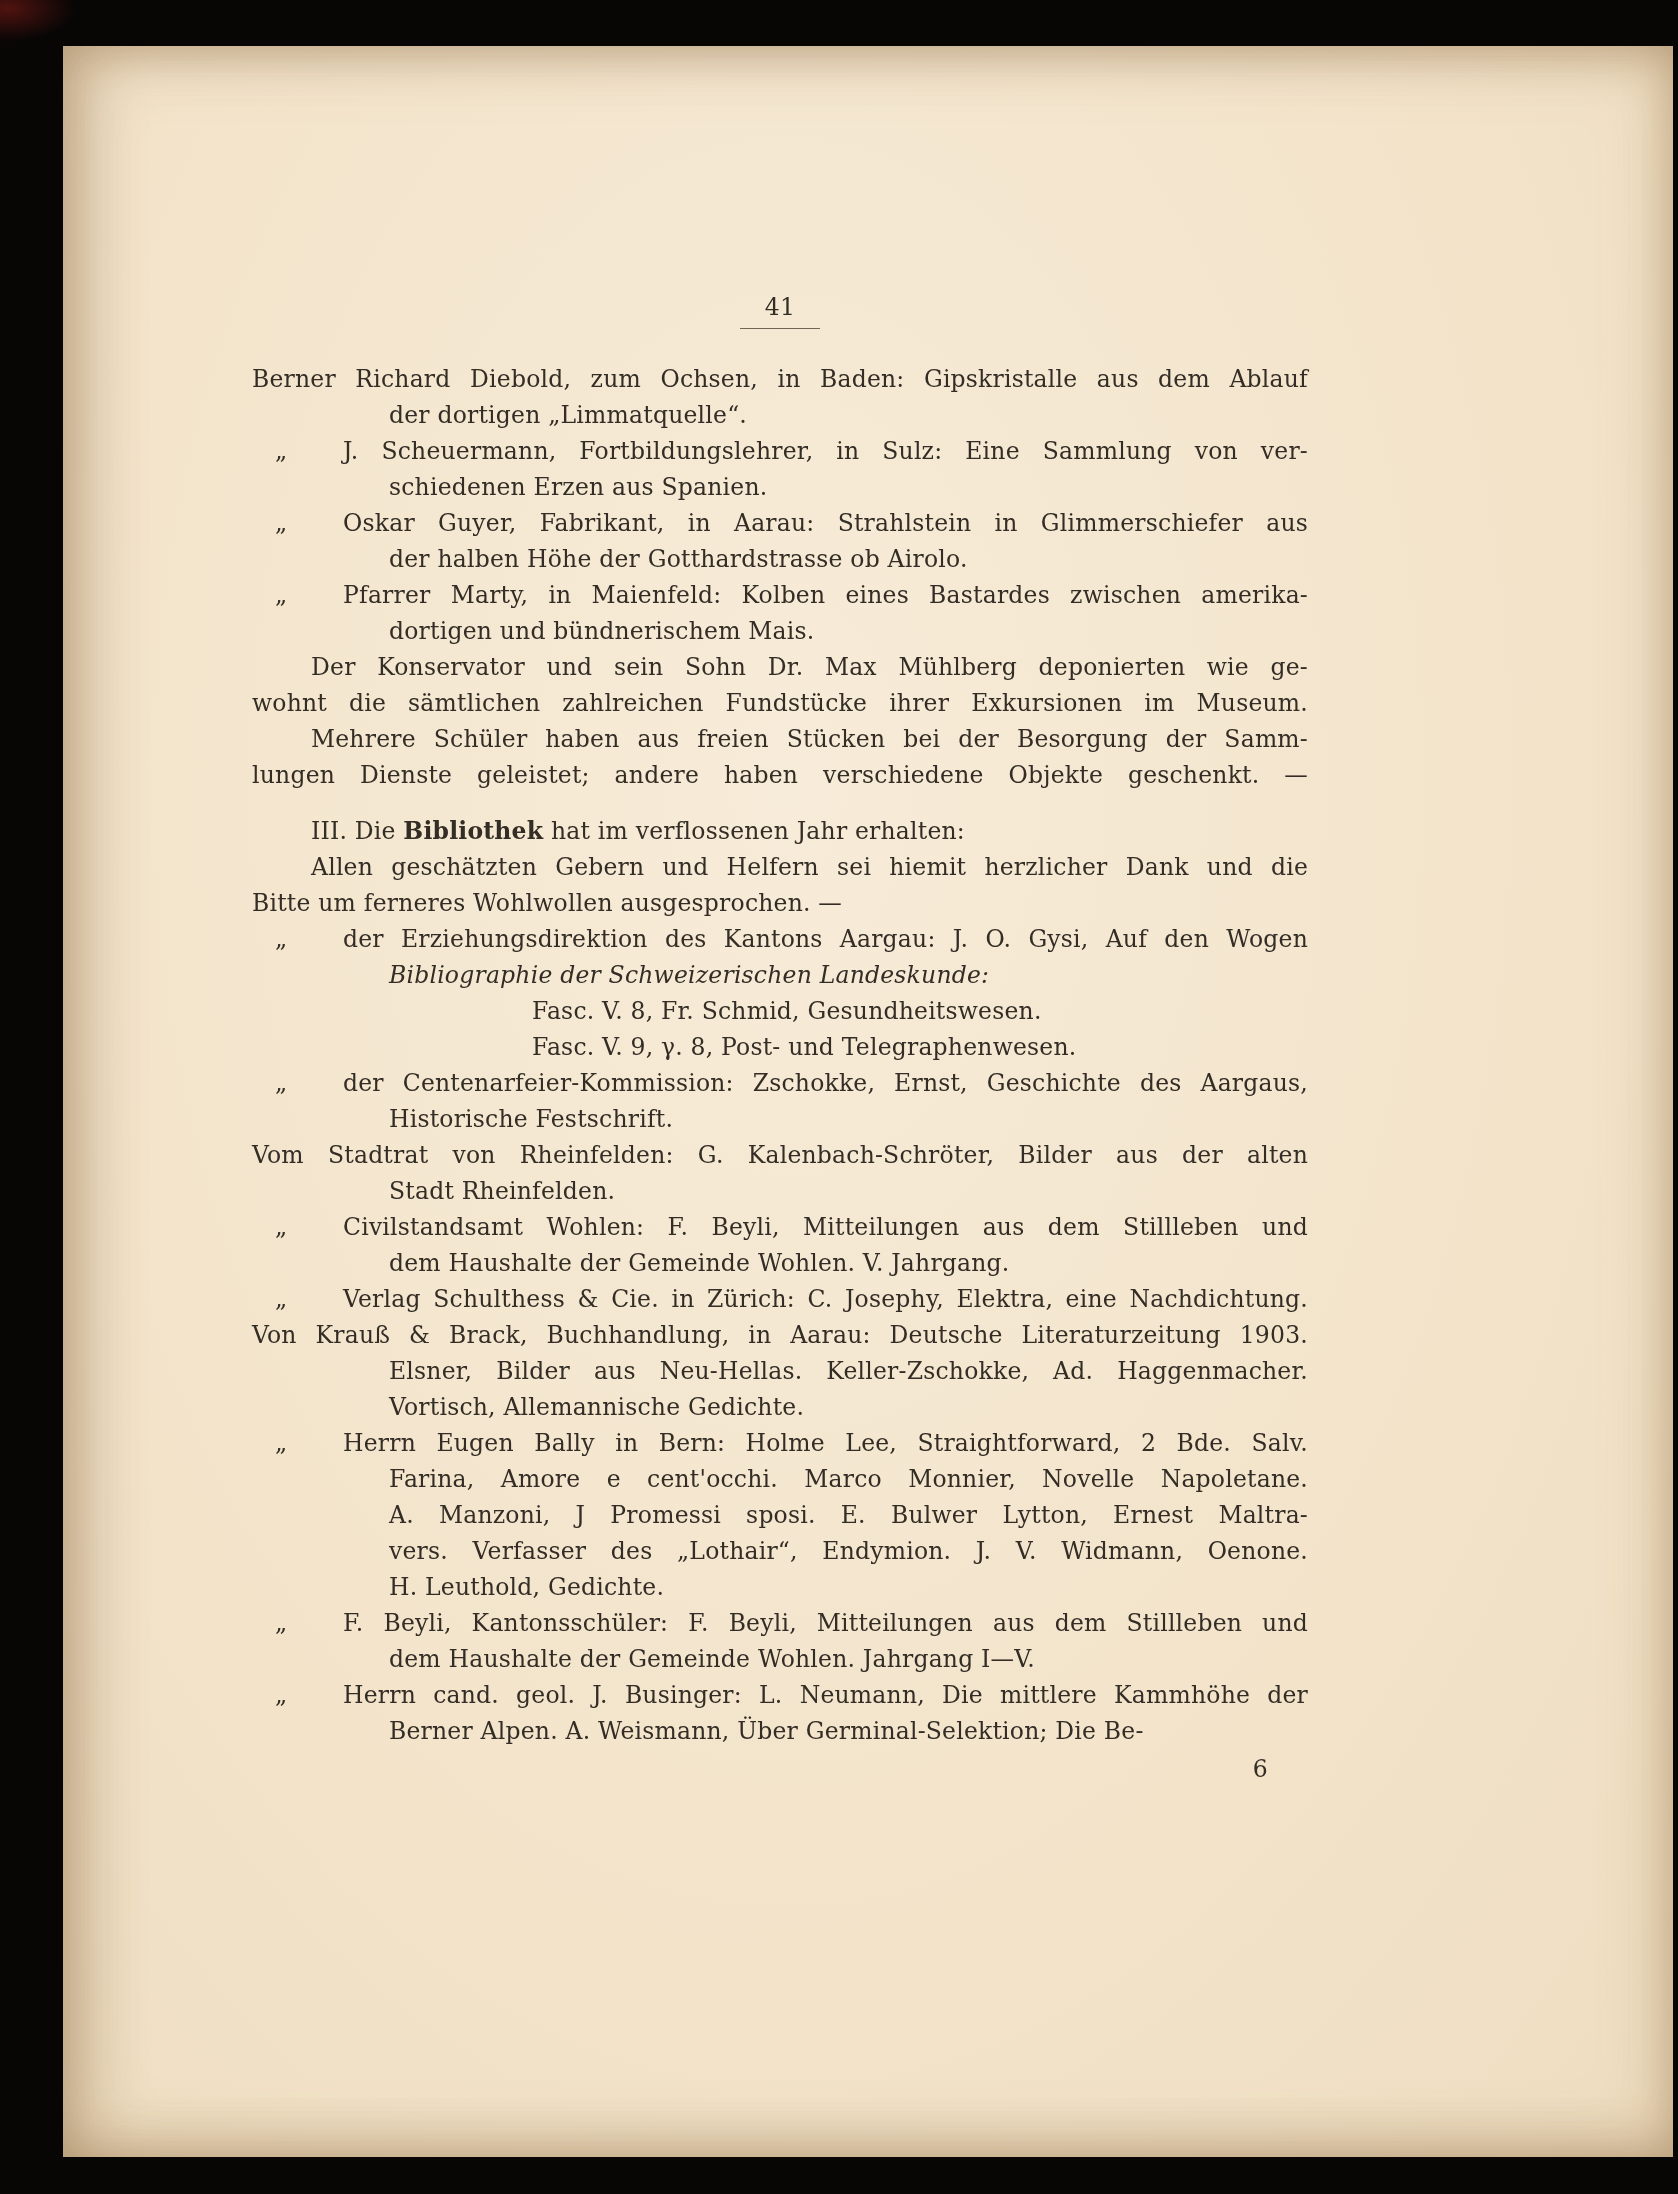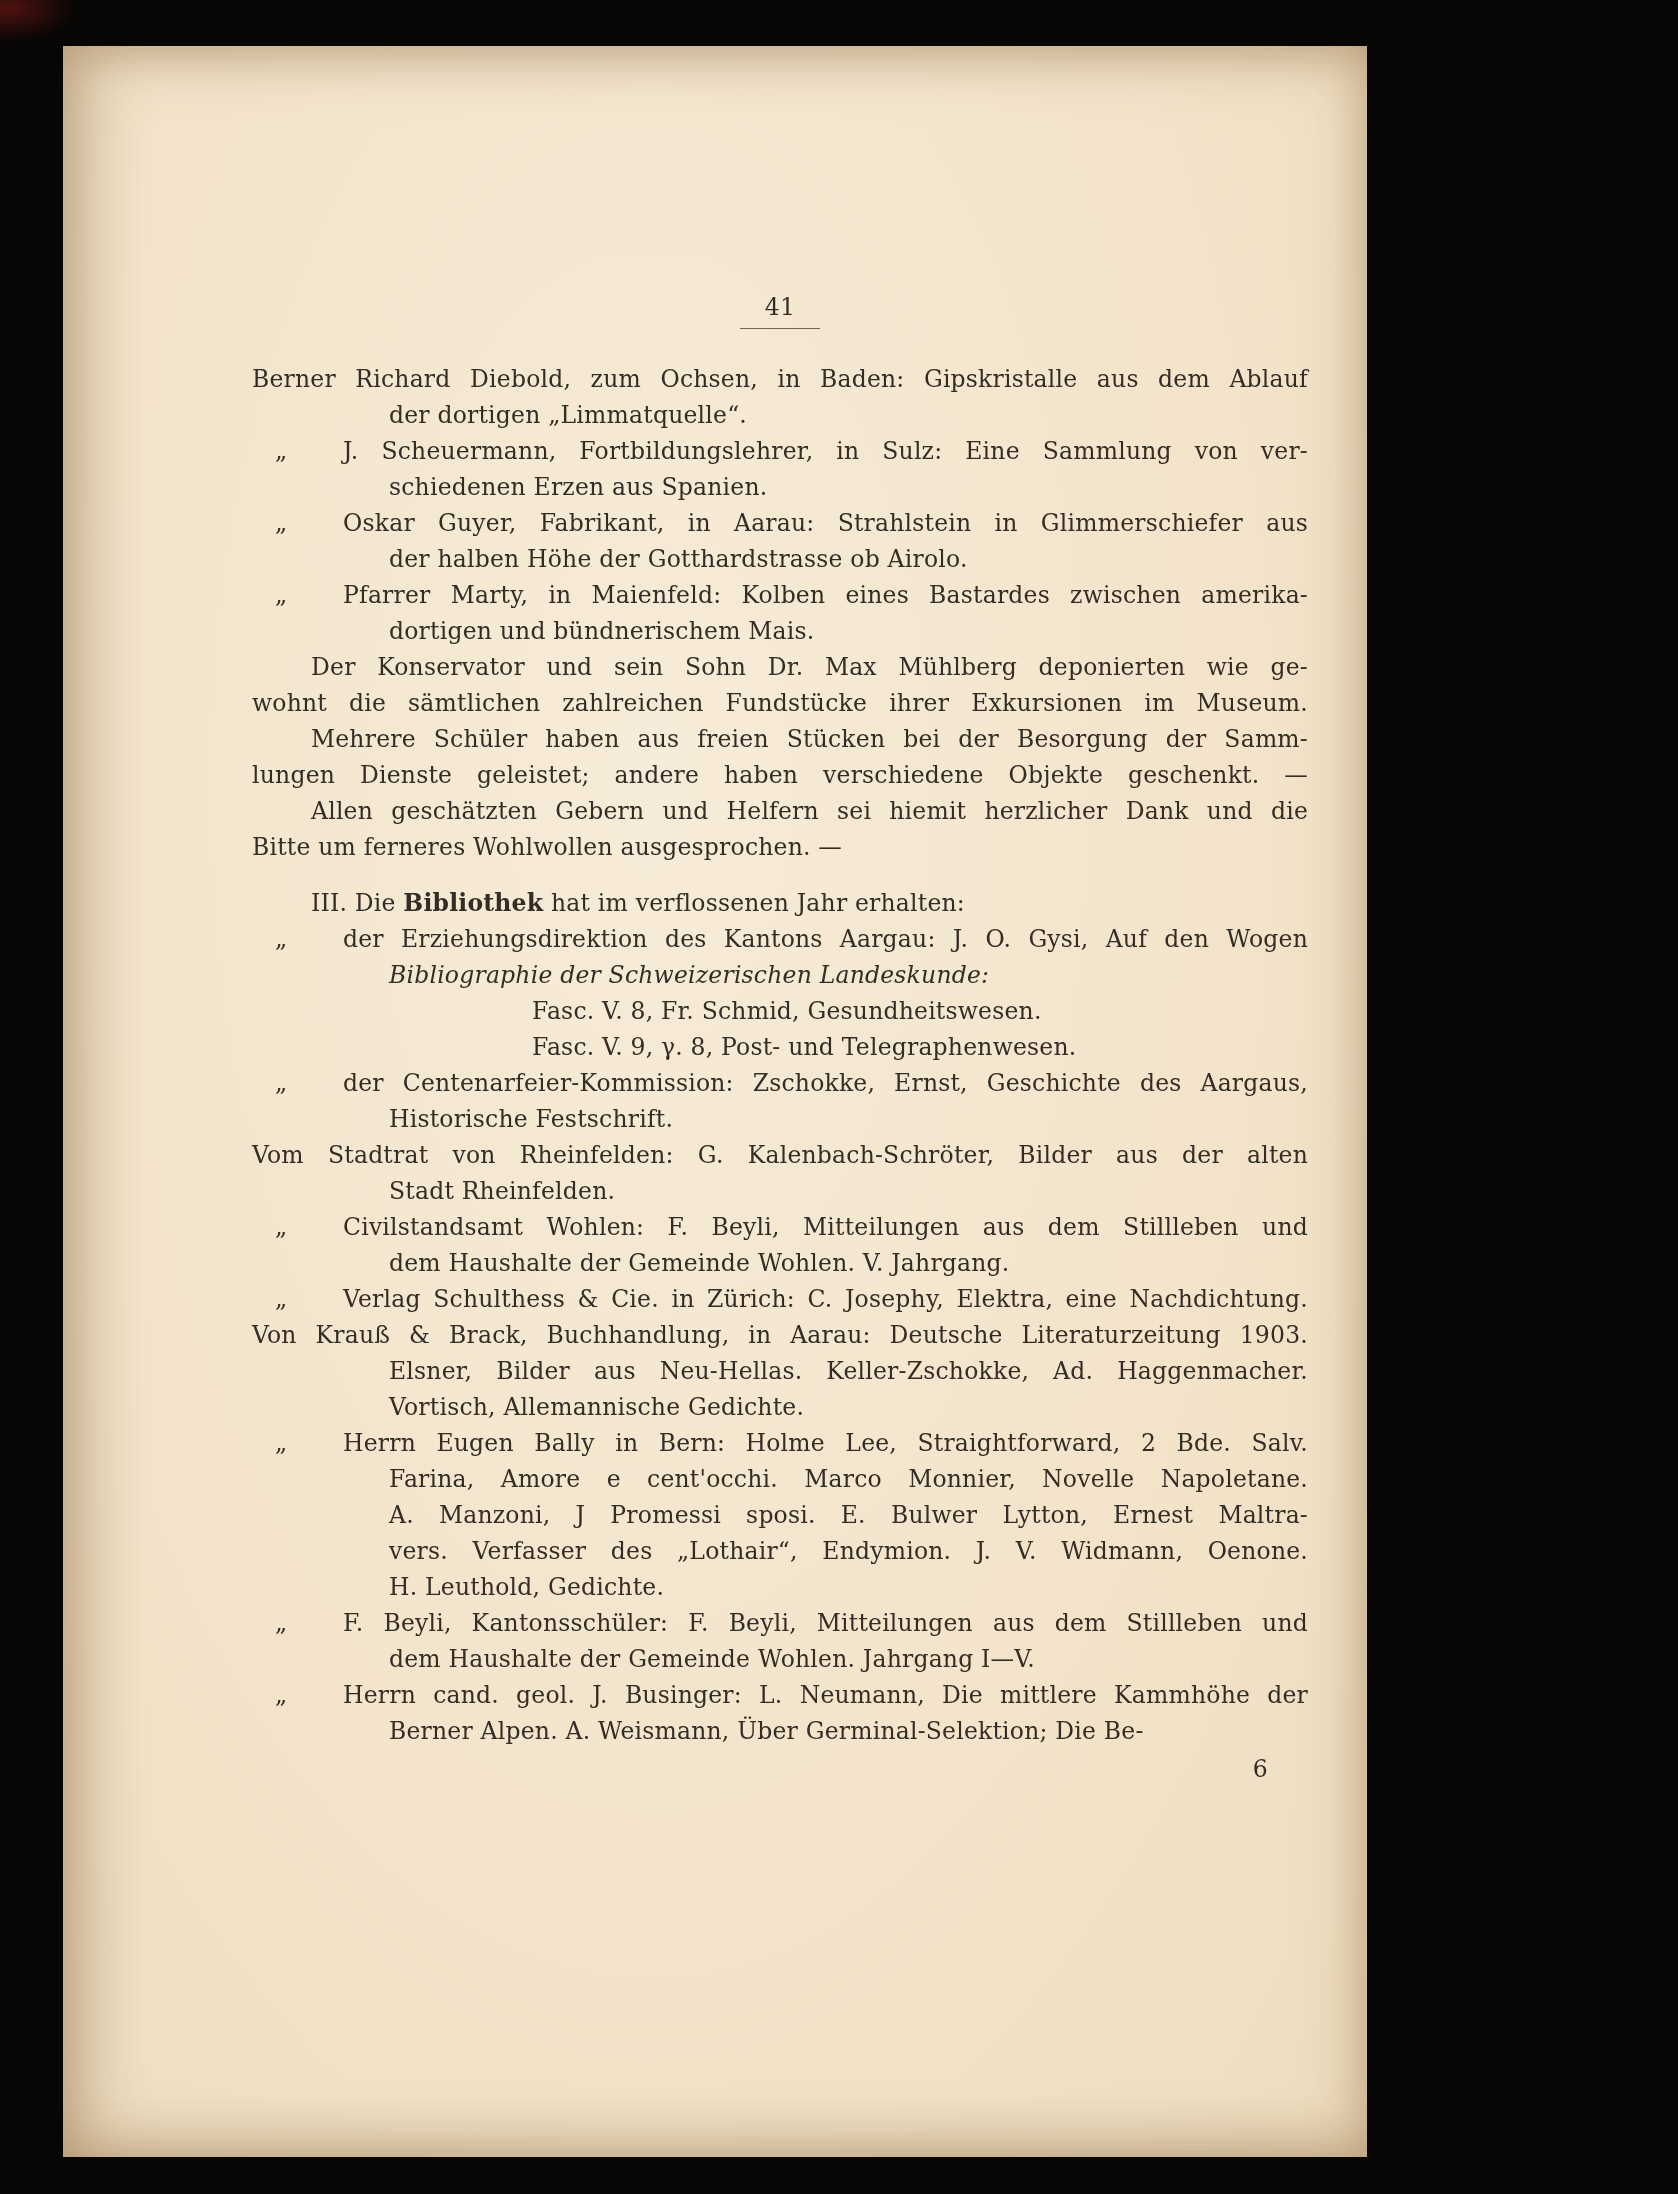--- a/index.html
+++ b/index.html
@@ -11,21 +11,21 @@
     font-family: "DejaVu Serif", "Liberation Serif", serif;
   }
   .corner-tint {
     position: absolute; left: 0; top: 0; width: 76px; height: 42px;
     background: radial-gradient(ellipse at 10% 20%, rgba(140,30,25,0.55) 0%, rgba(140,30,25,0) 70%);
     pointer-events: none;
   }
   .page {
     position: absolute;
     left: 63px; top: 46px;
-    width: 1304px; height: 2111px;
+    width: 1610px; height: 2111px;
     background:
       radial-gradient(ellipse at 45% 35%, #f7ecd9 0%, #f3e4cb 55%, #eeddc0 100%);
     box-shadow:
       inset 0 0 80px rgba(150,110,60,0.20),
       inset 28.5px 0 59px rgba(110,75,35,0.22),
       inset -8.4px -15px 46px rgba(130,95,50,0.16),
       inset 0 11.8px 34px rgba(130,95,50,0.14);
   }
   .content {
     position: absolute;
@@ -85,26 +85,26 @@
           <div class="line cont"><span>dortigen und bündnerischem Mais.</span></div>
         </div>
         <div class="entry level-para">
           <div class="line first justify"><span>Der Konservator und sein Sohn Dr. Max Mühlberg deponierten wie ge-</span></div>
           <div class="line cont justify"><span>wohnt die sämtlichen zahlreichen Fundstücke ihrer Exkursionen im Museum.</span></div>
         </div>
         <div class="entry level-para">
           <div class="line first justify"><span>Mehrere Schüler haben aus freien Stücken bei der Besorgung der Samm-</span></div>
           <div class="line cont justify"><span>lungen Dienste geleistet; andere haben verschiedene Objekte geschenkt. —</span></div>
         </div>
+        <div class="entry level-heading">
+          <div class="line first"><span>III. Die </span><span class="bold">Bibliothek</span><span> hat im verflossenen Jahr erhalten:</span></div>
+        </div>
         <div class="entry level-para">
           <div class="line first justify"><span>Allen geschätzten Gebern und Helfern sei hiemit herzlicher Dank und die</span></div>
           <div class="line cont"><span>Bitte um ferneres Wohlwollen ausgesprochen. —</span></div>
-        </div>
-        <div class="entry level-heading">
-          <div class="line first"><span>III. Die </span><span class="bold">Bibliothek</span><span> hat im verflossenen Jahr erhalten:</span></div>
         </div>
         <div class="entry level-flush">
         </div>
         <div class="entry level-ditto">
           <div class="line first justify"><span class="ditto">„</span><span>der Erziehungsdirektion des Kantons Aargau: J. O. Gysi, Auf den Wogen</span></div>
         </div>
         <div class="entry level-sub">
           <div class="line first"><span>Bibliographie der Schweizerischen Landeskunde:</span></div>
         </div>
         <div class="entry level-fasc">

